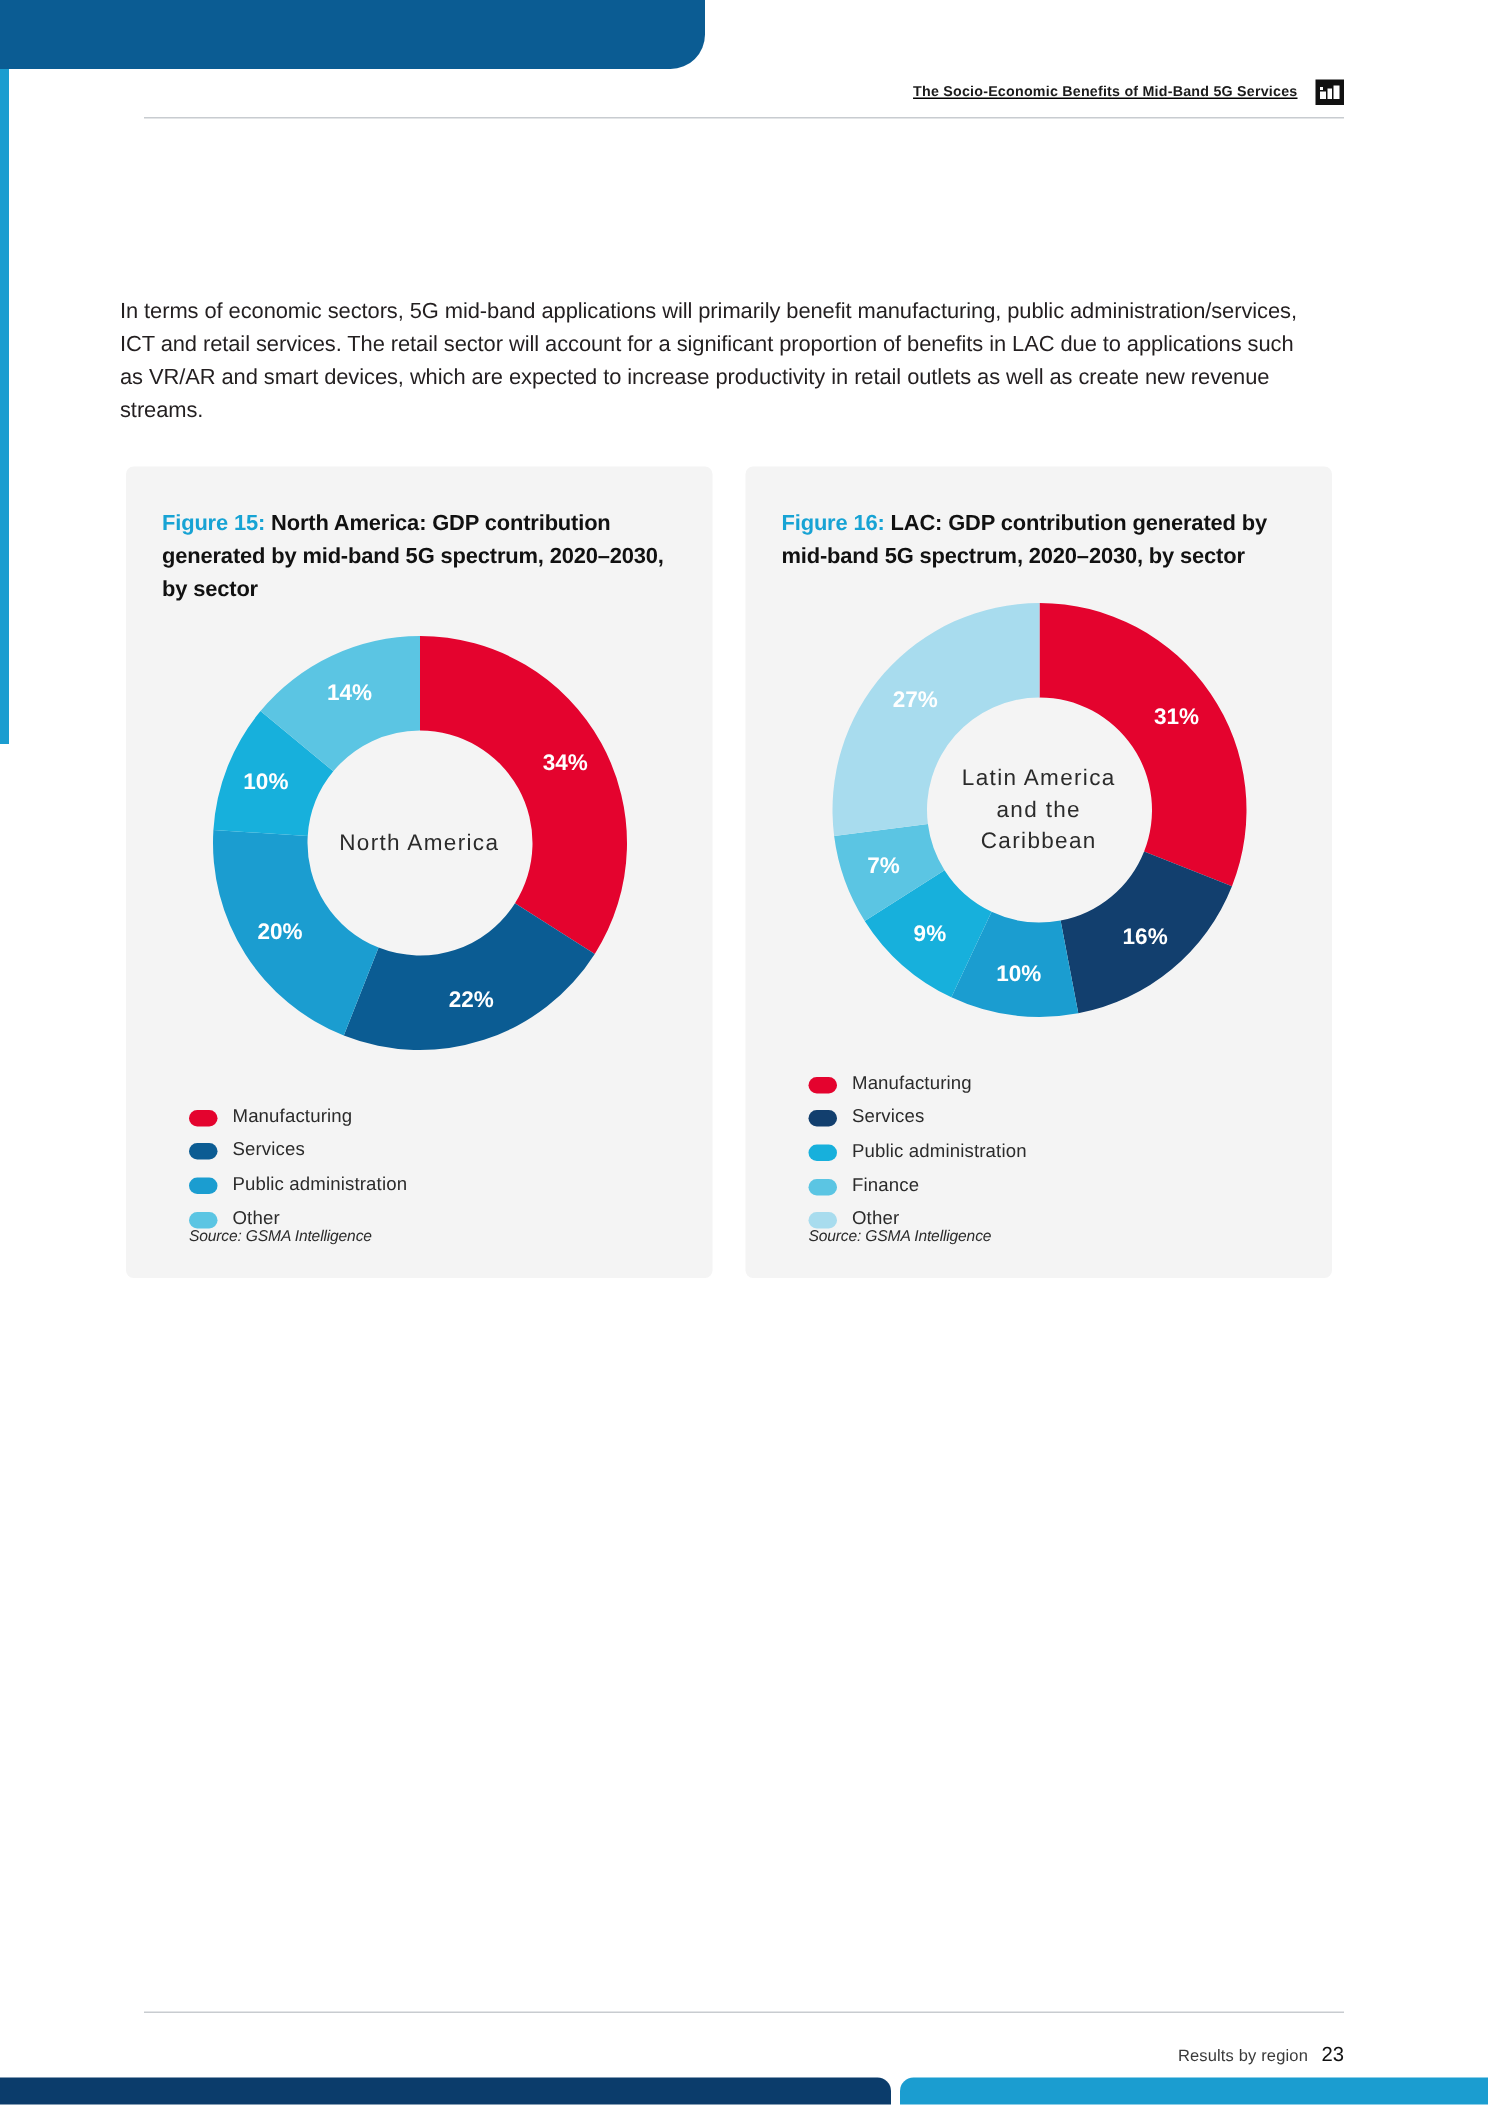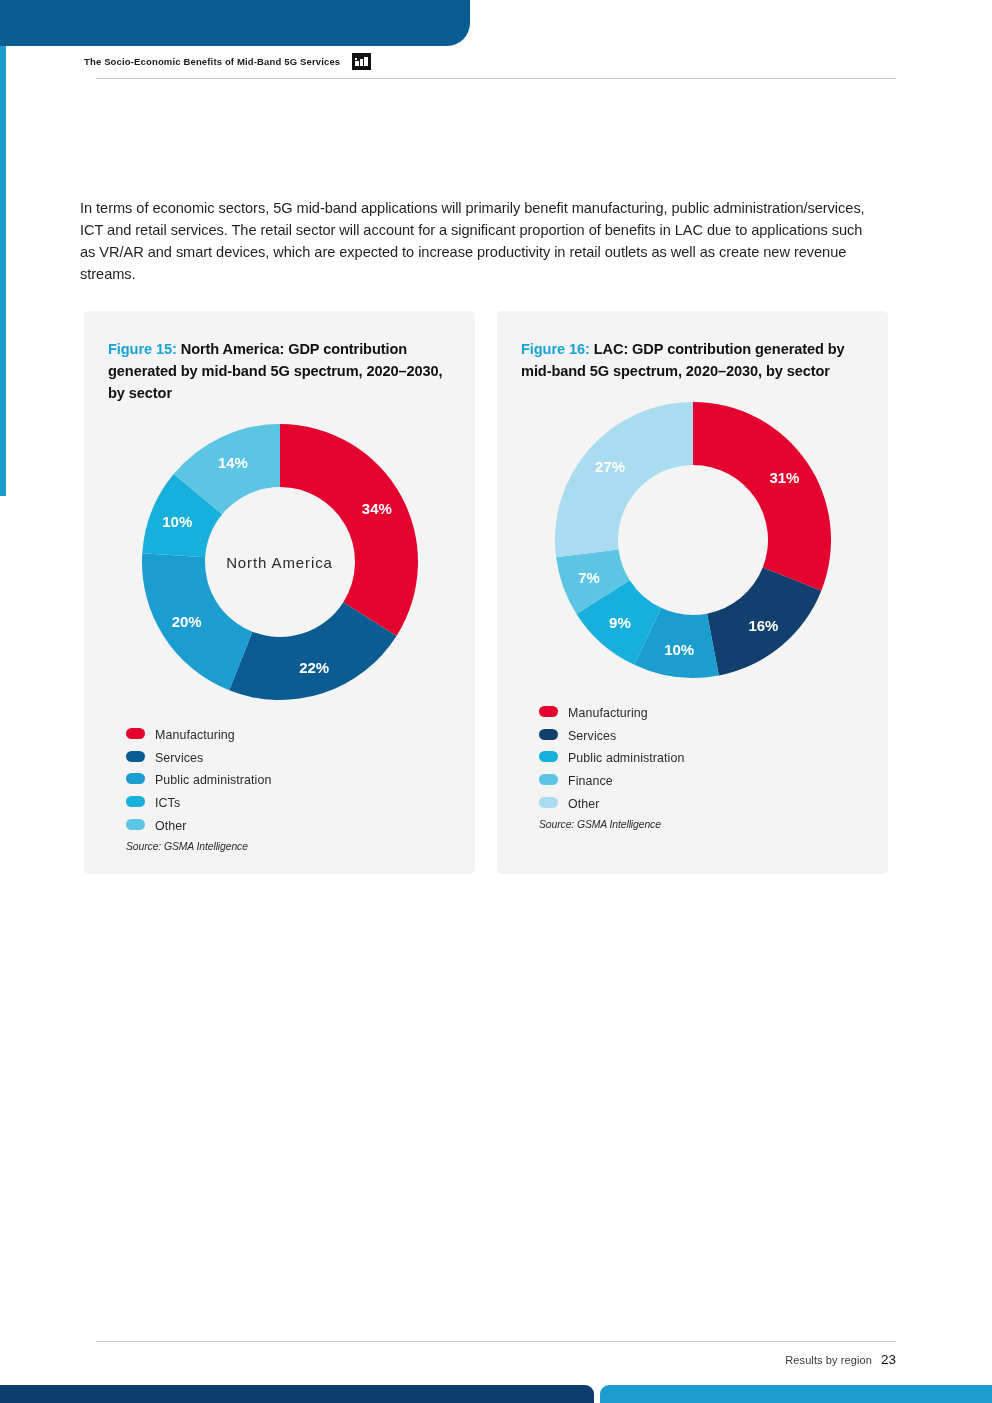--- a/index.html
+++ b/index.html
@@ -52,26 +52,28 @@
     position: absolute;
     left: 600px; bottom: 0;
     width: 392px; height: 18px;
     background: #1b9dd0;
     border-top-left-radius: 9px;
   }
 
   
   .page-header {
     position: absolute;
-    left: 84px; top: 46px;
+    left: 96px; top: 46px;
     width: 800px;
     height: 30px;
     display: flex;
     align-items: center;
+    justify-content: flex-end;
     gap: 12px;
+    text-decoration: underline;
   }
   .header-title {
     font-size: 9.5px;
     letter-spacing: 0.15px;
     color: #1a1a1a;
     font-weight: 600;
   }
   .header-logo {
     width: 19px; height: 17px;
     background: #111111;
@@ -159,21 +161,21 @@
     dominant-baseline: central;
   }
 
   
   .legend {
     margin-top: 26px;
     padding-left: 18px;
   }
   .legend-row {
     display: flex;
-    align-items: flex-start;
+    align-items: flex-end;
     gap: 10px;
     height: 22.7px;
   }
   .legend-swatch {
     width: 19px;
     height: 11px;
     border-radius: 6px;
     flex: 0 0 auto;
   }
   .legend-text {
@@ -200,20 +202,21 @@
     gap: 9px;
   }
   .footer-section {
     font-size: 11px;
     color: #3a3a3a;
     letter-spacing: 0.1px;
   }
   .footer-page {
     font-size: 13.5px;
     color: #111111;
+    margin-top: 10px;
   }
 </style>
 </head>
 <body>
 
 <div class="top-bar-blue"></div>
 <div class="left-rail"></div>
 <div class="header-rule"></div>
 <div class="footer-rule"></div>
 <div class="bottom-bar-left"></div>
@@ -265,24 +268,20 @@
         </div>
         <div class="legend-row">
           <span class="legend-swatch" style="background: rgb(11, 92, 147);"></span>
           <span class="legend-text">Services</span>
         </div>
         <div class="legend-row">
           <span class="legend-swatch" style="background: rgb(27, 157, 208);"></span>
           <span class="legend-text">Public administration</span>
         </div>
         <div class="legend-row">
-          <span class="legend-swatch" style="background: rgb(23, 176, 220);"></span>
-          <span class="legend-text">ICTs</span>
-        </div>
-        <div class="legend-row">
           <span class="legend-swatch" style="background: rgb(91, 197, 227);"></span>
           <span class="legend-text">Other</span>
         </div>
       </div>
     <div class="source">Source: GSMA Intelligence</div>
   </div>
 
   <div class="fig-card">
     <div class="fig-title">
       <span class="fig-num">Figure 16:</span><span> LAC: GDP contribution generated by mid-band 5G spectrum, 2020–2030, by sector</span>
@@ -300,20 +299,25 @@
             </g>
           <g id="donut-16-labels">
               <text x="231.39240345733907" y="77.88978674733957" class="slice-label">31%</text>
               <text x="210.43535086723026" y="225.14171332672467" class="slice-label">16%</text>
               <text x="126.15067769114441" y="249.6286744952498" class="slice-label">10%</text>
               <text x="66.92503888173646" y="222.88727319416574" class="slice-label">9%</text>
               <text x="36.03267503055808" y="177.4305401871047" class="slice-label">7%</text>
               <text x="57.1127268058342" y="66.92503888173648" class="slice-label">27%</text>
             </g>
         </svg>
+        <div class="donut-center-label">
+            <div>Latin America</div>
+            <div>and the</div>
+            <div>Caribbean</div>
+          </div>
       </div>
     </div>
     <div class="legend" id="legend-16">
         <div class="legend-row">
           <span class="legend-swatch" style="background: rgb(228, 3, 46);"></span>
           <span class="legend-text">Manufacturing</span>
         </div>
         <div class="legend-row">
           <span class="legend-swatch" style="background: rgb(18, 63, 110);"></span>
           <span class="legend-text">Services</span>

